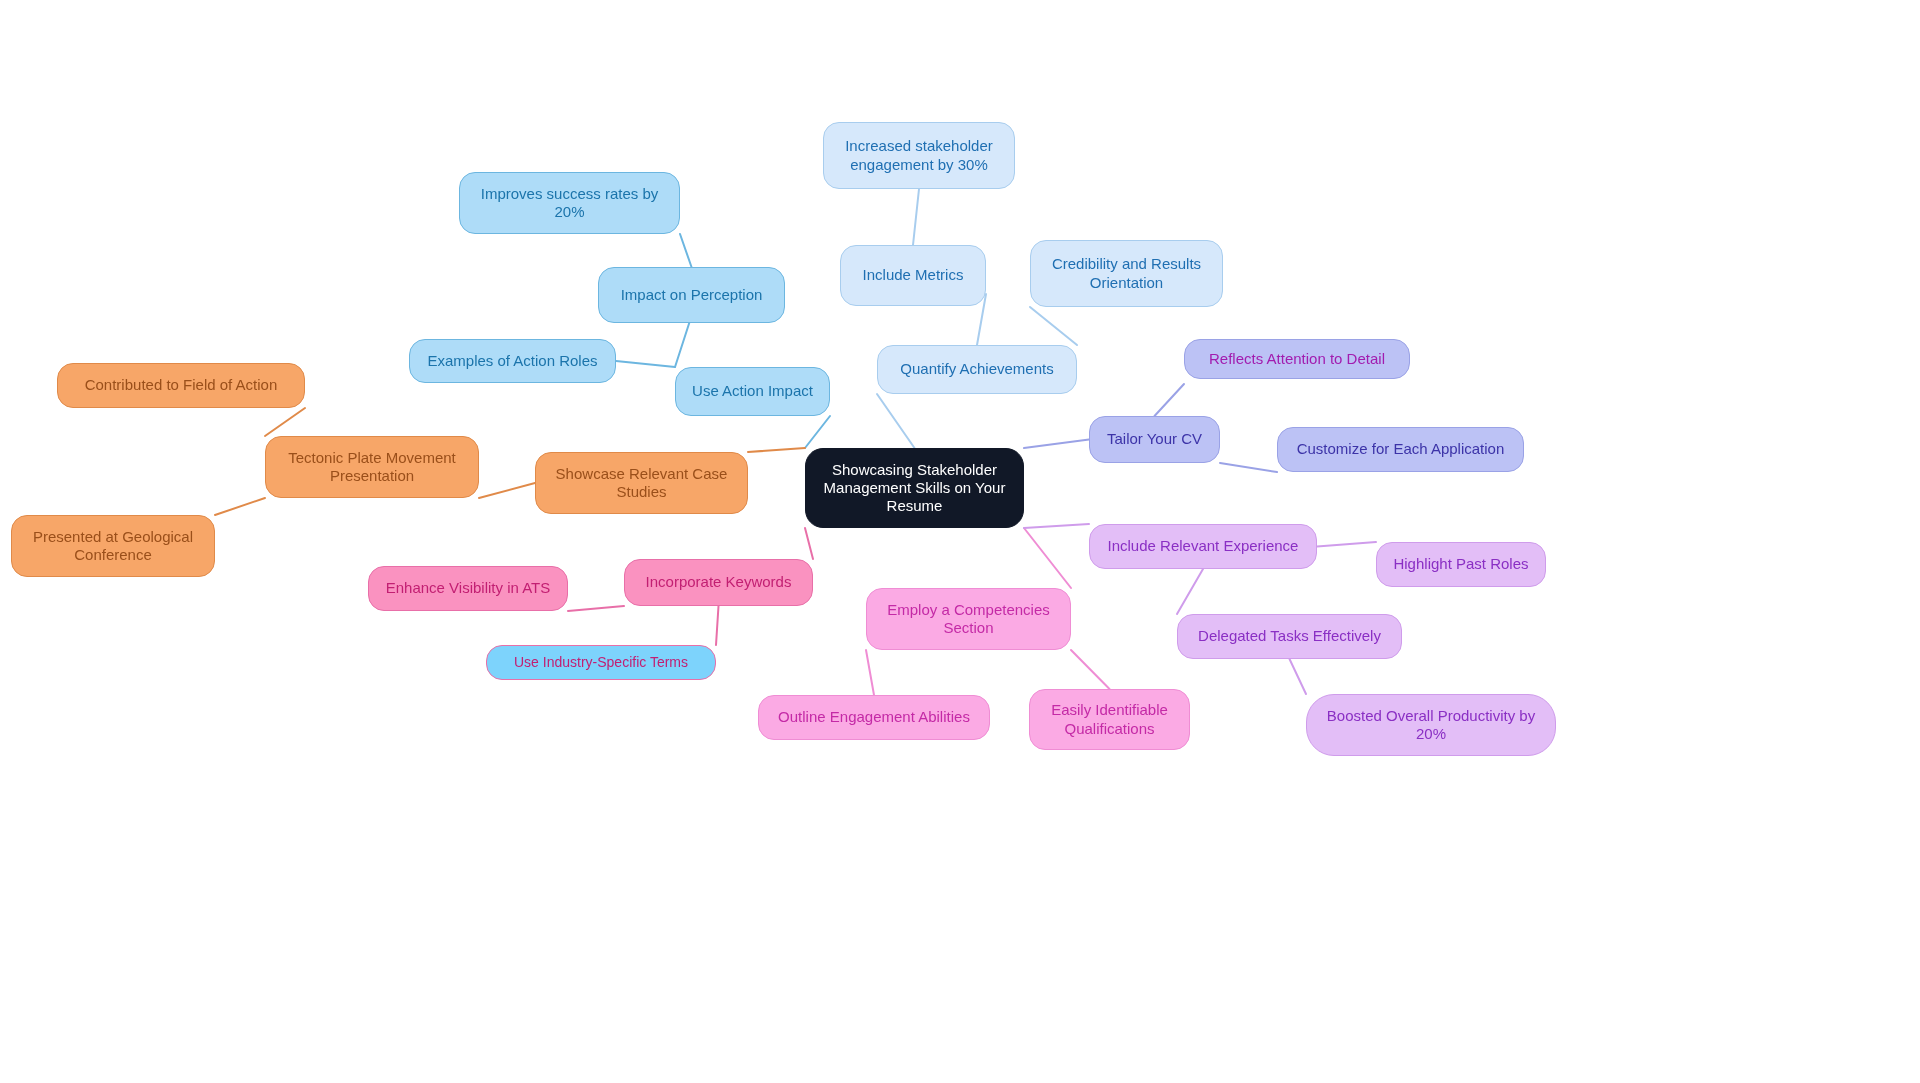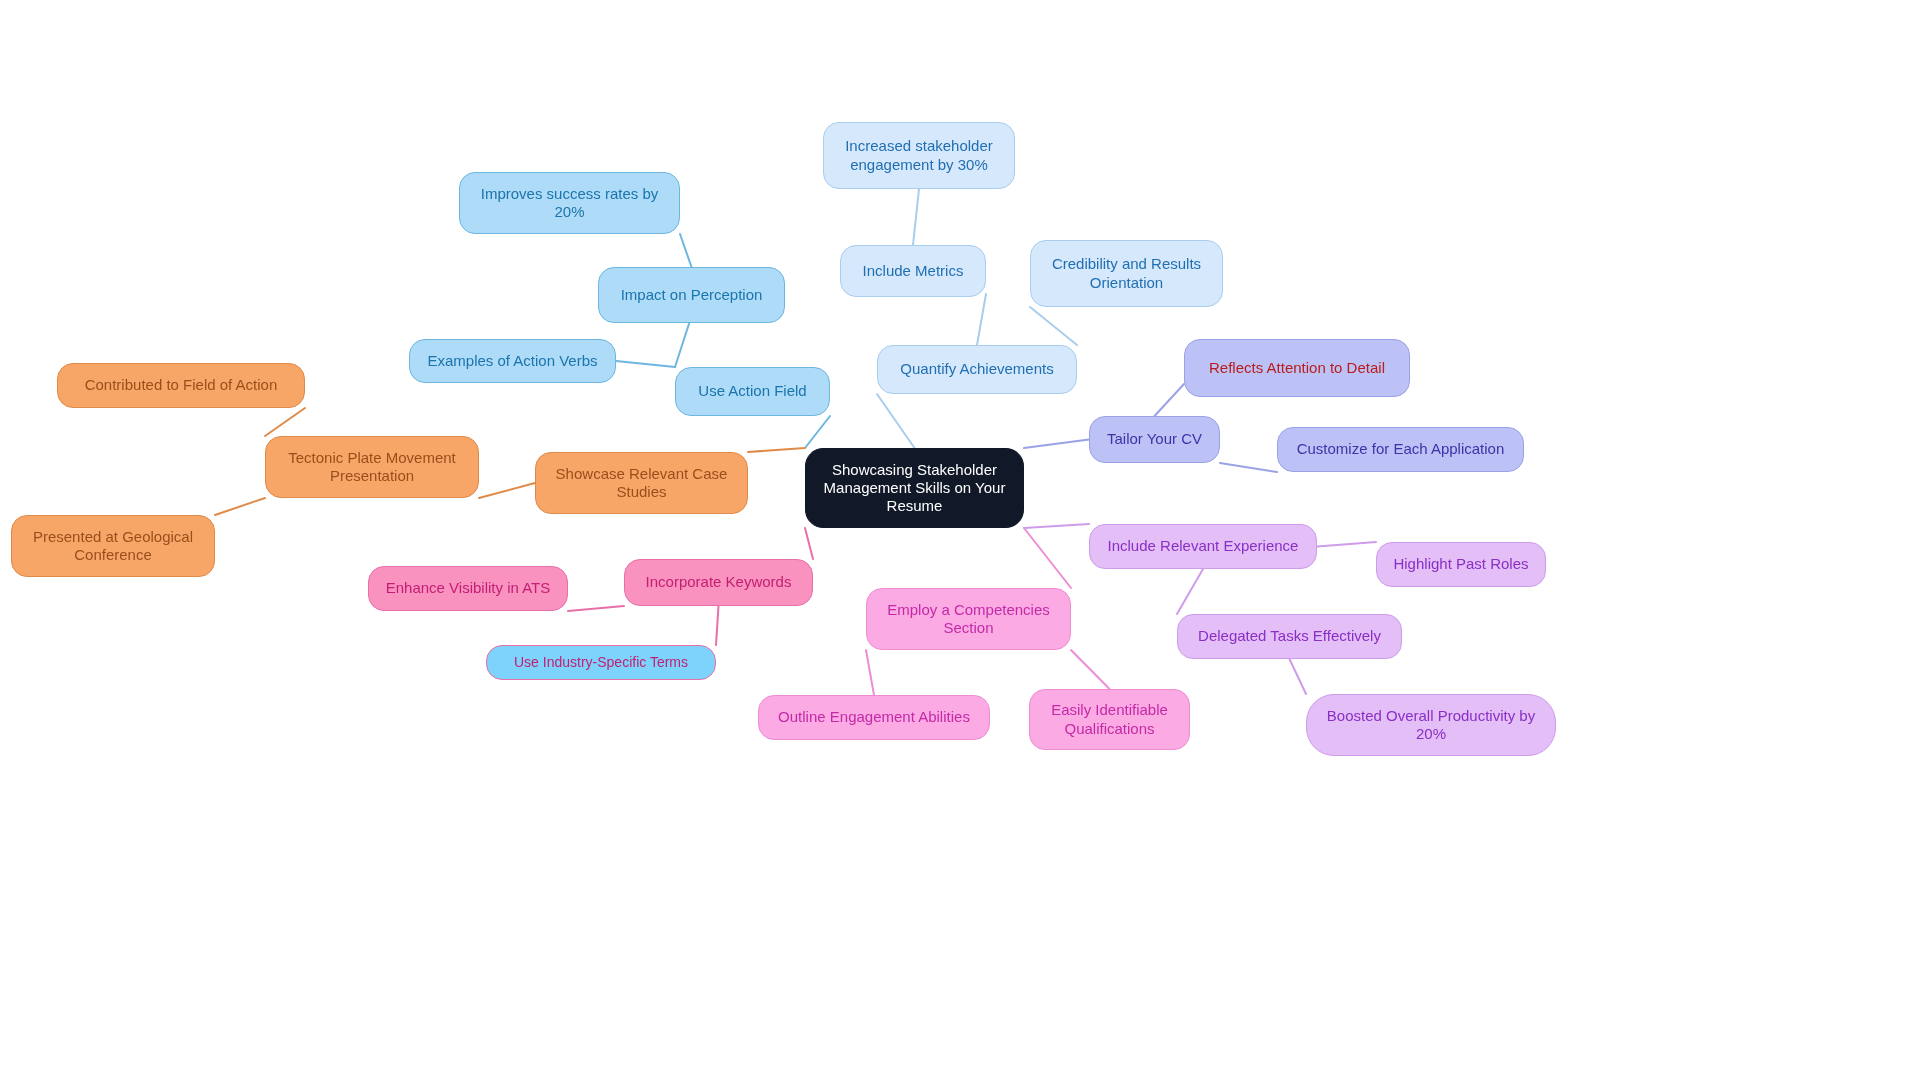--- a/index.html
+++ b/index.html
@@ -74,47 +74,47 @@
       <line x1="1024" y1="528" x2="1089" y2="524" stroke="#cf9ceb" stroke-width="2" stroke-linecap="round"></line>
       <line x1="1317" y1="546.5" x2="1376" y2="542" stroke="#cf9ceb" stroke-width="2" stroke-linecap="round"></line>
       <line x1="1203" y1="569" x2="1177" y2="614" stroke="#cf9ceb" stroke-width="2" stroke-linecap="round"></line>
       <line x1="1289.5" y1="659" x2="1306" y2="694" stroke="#cf9ceb" stroke-width="2" stroke-linecap="round"></line>
     </svg>
   <div id="nodes">
       <div class="node root" style="left: 805px; top: 448px; width: 219px; height: 80px; background: rgb(17, 24, 39); border-color: rgb(17, 24, 39); color: rgb(255, 255, 255); font-size: 15px;"><span>Showcasing Stakeholder
 Management Skills on Your
 Resume</span></div>
       <div class="node" style="left: 877px; top: 345px; width: 200px; height: 49px; background: rgb(214, 232, 251); border-color: rgb(168, 205, 238); color: rgb(31, 111, 178); font-size: 15px;"><span>Quantify Achievements</span></div>
-      <div class="node" style="left: 840px; top: 245px; width: 146px; height: 52px; background: rgb(214, 232, 251); border-color: rgb(168, 205, 238); color: rgb(31, 111, 178); font-size: 15px;"><span>Include Metrics</span></div>
+      <div class="node" style="left: 840px; top: 245px; width: 146px; height: 61px; background: rgb(214, 232, 251); border-color: rgb(168, 205, 238); color: rgb(31, 111, 178); font-size: 15px;"><span>Include Metrics</span></div>
       <div class="node" style="left: 823px; top: 122px; width: 192px; height: 67px; background: rgb(214, 232, 251); border-color: rgb(168, 205, 238); color: rgb(31, 111, 178); font-size: 15px;"><span>Increased stakeholder
 engagement by 30%</span></div>
       <div class="node" style="left: 1030px; top: 240px; width: 193px; height: 67px; background: rgb(214, 232, 251); border-color: rgb(168, 205, 238); color: rgb(31, 111, 178); font-size: 15px;"><span>Credibility and Results
 Orientation</span></div>
-      <div class="node" style="left: 675px; top: 367px; width: 155px; height: 49px; background: rgb(174, 220, 248); border-color: rgb(108, 182, 224); color: rgb(27, 116, 171); font-size: 15px;"><span>Use Action Field</span></div>
-      <div class="node" style="left: 409px; top: 339px; width: 207px; height: 44px; background: rgb(174, 220, 248); border-color: rgb(108, 182, 224); color: rgb(27, 116, 171); font-size: 15px;"><span>Examples of Action Verbs</span></div>
+      <div class="node" style="left: 675px; top: 367px; width: 155px; height: 49px; background: rgb(174, 220, 248); border-color: rgb(108, 182, 224); color: rgb(27, 116, 171); font-size: 15px;"><span>Use Action Impact</span></div>
+      <div class="node" style="left: 409px; top: 339px; width: 207px; height: 44px; background: rgb(174, 220, 248); border-color: rgb(108, 182, 224); color: rgb(27, 116, 171); font-size: 15px;"><span>Examples of Action Roles</span></div>
       <div class="node" style="left: 598px; top: 267px; width: 187px; height: 56px; background: rgb(174, 220, 248); border-color: rgb(108, 182, 224); color: rgb(27, 116, 171); font-size: 15px;"><span>Impact on Perception</span></div>
       <div class="node" style="left: 459px; top: 172px; width: 221px; height: 62px; background: rgb(174, 220, 248); border-color: rgb(108, 182, 224); color: rgb(27, 116, 171); font-size: 15px;"><span>Improves success rates by
 20%</span></div>
       <div class="node" style="left: 535px; top: 452px; width: 213px; height: 62px; background: rgb(247, 166, 104); border-color: rgb(224, 138, 73); color: rgb(154, 79, 26); font-size: 15px;"><span>Showcase Relevant Case
 Studies</span></div>
       <div class="node" style="left: 265px; top: 436px; width: 214px; height: 62px; background: rgb(247, 166, 104); border-color: rgb(224, 138, 73); color: rgb(154, 79, 26); font-size: 15px;"><span>Tectonic Plate Movement
 Presentation</span></div>
       <div class="node" style="left: 57px; top: 363px; width: 248px; height: 45px; background: rgb(247, 166, 104); border-color: rgb(224, 138, 73); color: rgb(154, 79, 26); font-size: 15px;"><span>Contributed to Field of Action</span></div>
       <div class="node" style="left: 11px; top: 515px; width: 204px; height: 62px; background: rgb(247, 166, 104); border-color: rgb(224, 138, 73); color: rgb(154, 79, 26); font-size: 15px;"><span>Presented at Geological
 Conference</span></div>
       <div class="node" style="left: 624px; top: 559px; width: 189px; height: 47px; background: rgb(250, 146, 192); border-color: rgb(232, 111, 168); color: rgb(194, 31, 114); font-size: 15px;"><span>Incorporate Keywords</span></div>
       <div class="node" style="left: 368px; top: 566px; width: 200px; height: 45px; background: rgb(250, 146, 192); border-color: rgb(232, 111, 168); color: rgb(194, 31, 114); font-size: 15px;"><span>Enhance Visibility in ATS</span></div>
       <div class="node" style="left: 486px; top: 645px; width: 230px; height: 35px; background: #7dd3fc; border-color: rgb(232, 111, 168); color: rgb(194, 31, 114); font-size: 14px;"><span>Use Industry-Specific Terms</span></div>
       <div class="node" style="left: 866px; top: 588px; width: 205px; height: 62px; background: rgb(251, 170, 228); border-color: rgb(239, 141, 212); color: rgb(196, 42, 166); font-size: 15px;"><span>Employ a Competencies
 Section</span></div>
       <div class="node" style="left: 758px; top: 695px; width: 232px; height: 45px; background: rgb(251, 170, 228); border-color: rgb(239, 141, 212); color: rgb(196, 42, 166); font-size: 15px;"><span>Outline Engagement Abilities</span></div>
       <div class="node" style="left: 1029px; top: 689px; width: 161px; height: 61px; background: rgb(251, 170, 228); border-color: rgb(239, 141, 212); color: rgb(196, 42, 166); font-size: 15px;"><span>Easily Identifiable
 Qualifications</span></div>
       <div class="node" style="left: 1089px; top: 416px; width: 131px; height: 47px; background: rgb(188, 194, 245); border-color: rgb(154, 162, 230); color: rgb(60, 51, 168); font-size: 15px;"><span>Tailor Your CV</span></div>
-      <div class="node" style="left: 1184px; top: 339px; width: 226px; height: 58px; background: rgb(188, 194, 245); border-color: rgb(154, 162, 230); color: #b91c1c; font-size: 15px;"><span>Reflects Attention to Detail</span></div>
+      <div class="node" style="left: 1184px; top: 339px; width: 226px; height: 40px; background: rgb(188, 194, 245); border-color: rgb(154, 162, 230); color: #a21caf; font-size: 15px;"><span>Reflects Attention to Detail</span></div>
       <div class="node" style="left: 1277px; top: 427px; width: 247px; height: 45px; background: rgb(188, 194, 245); border-color: rgb(154, 162, 230); color: rgb(60, 51, 168); font-size: 15px;"><span>Customize for Each Application</span></div>
       <div class="node" style="left: 1089px; top: 524px; width: 228px; height: 45px; background: rgb(227, 190, 247); border-color: rgb(207, 156, 235); color: rgb(138, 47, 196); font-size: 15px;"><span>Include Relevant Experience</span></div>
       <div class="node" style="left: 1376px; top: 542px; width: 170px; height: 45px; background: rgb(227, 190, 247); border-color: rgb(207, 156, 235); color: rgb(138, 47, 196); font-size: 15px;"><span>Highlight Past Roles</span></div>
       <div class="node" style="left: 1177px; top: 614px; width: 225px; height: 45px; background: rgb(227, 190, 247); border-color: rgb(207, 156, 235); color: rgb(138, 47, 196); font-size: 15px;"><span>Delegated Tasks Effectively</span></div>
       <div class="node" style="left: 1306px; top: 694px; width: 250px; height: 62px; background: rgb(227, 190, 247); border-color: rgb(207, 156, 235); color: rgb(138, 47, 196); font-size: 15px; border-radius: 28px;"><span>Boosted Overall Productivity by
 20%</span></div>
     </div>
 </div>
 
 </body></html>

